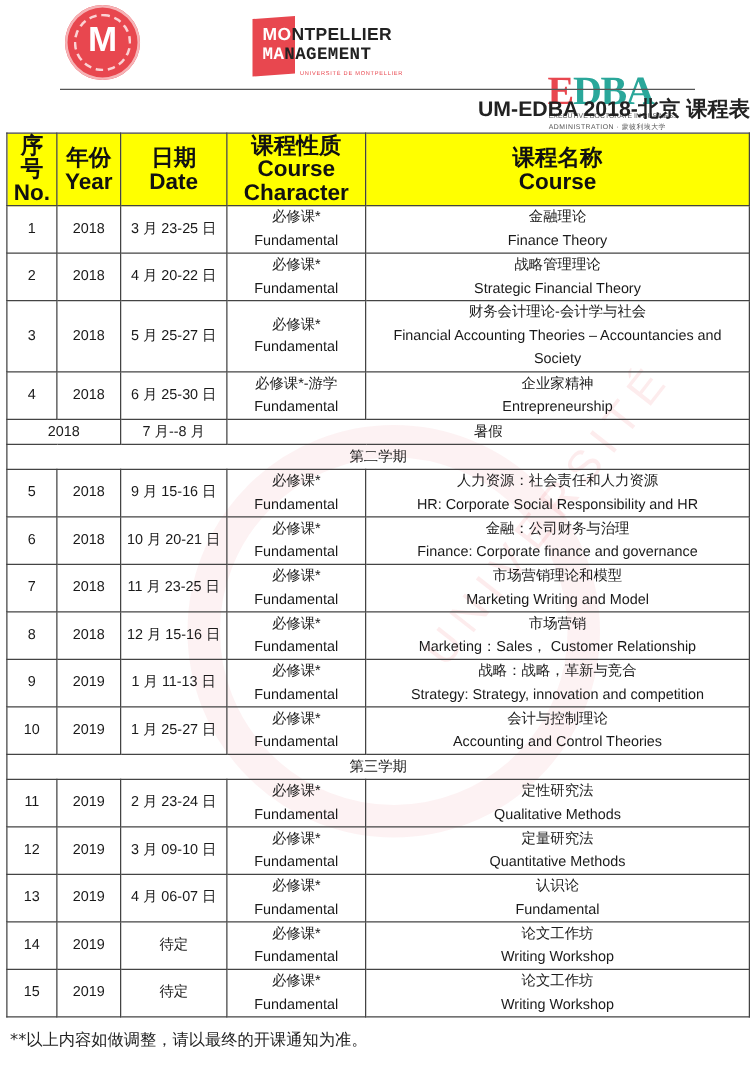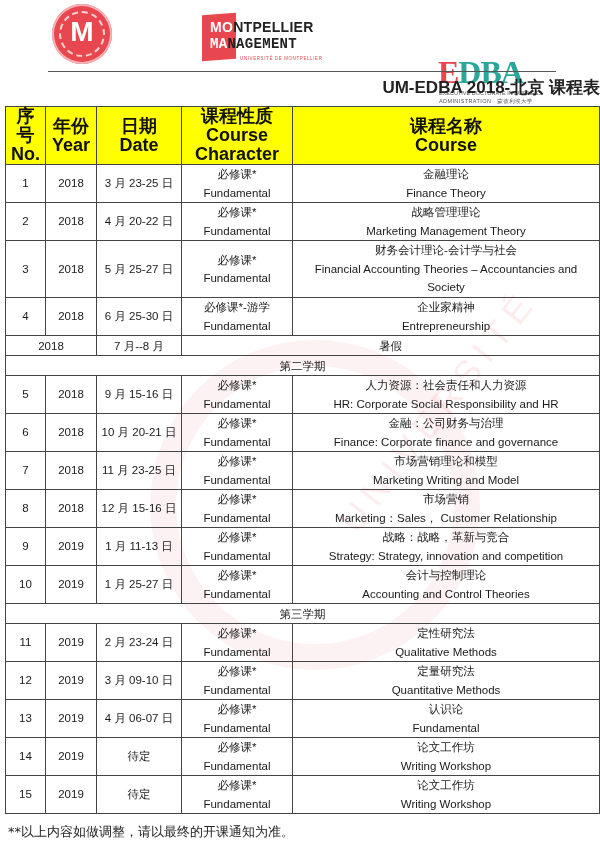--- a/index.html
+++ b/index.html
@@ -142,21 +142,21 @@
     <tr class="course">
       <td>2</td>
       <td>2018</td>
       <td>4 月 20-22 日</td>
       <td>
           <span class="line">必修课*</span>
           <span class="line">Fundamental</span>
         </td>
       <td>
           <span class="line">战略管理理论</span>
-          <span class="line">Marketing Management Theory</span>
+          <span class="line">Strategic Financial Theory</span>
         </td>
     </tr>
     <tr class="course tall">
       <td>3</td>
       <td>2018</td>
       <td>5 月 25-27 日</td>
       <td>
           <span class="line">必修课*</span>
           <span class="line">Fundamental</span>
         </td>

